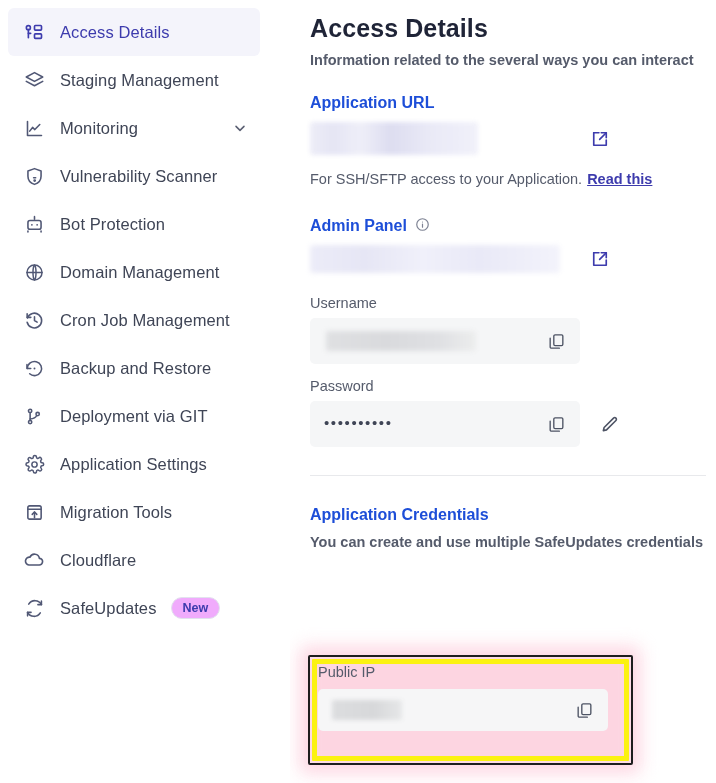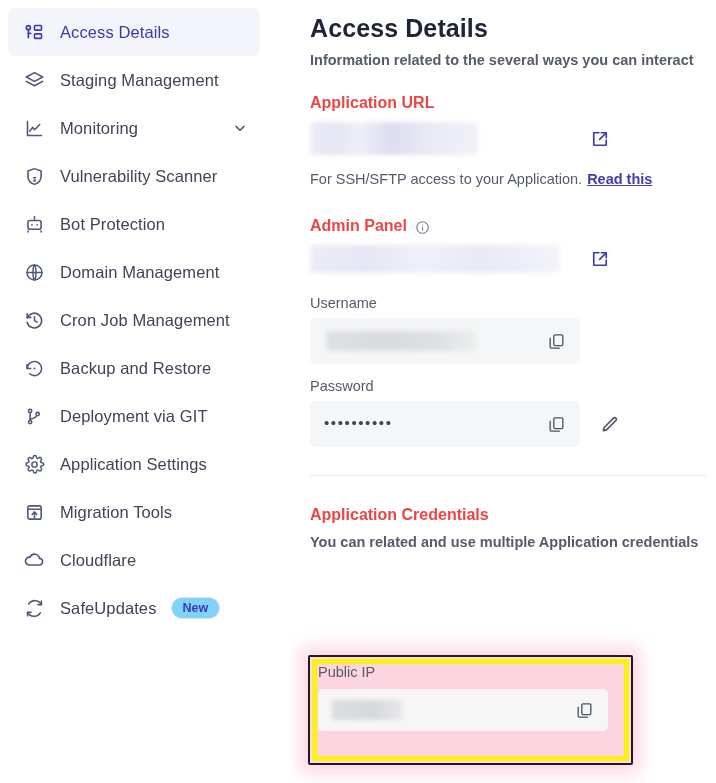--- a/index.html
+++ b/index.html
@@ -57,21 +57,21 @@
   }
   .chev {
     margin-left: auto;
     color: #5b6073;
     display: flex; align-items: center;
   }
   .badge-new {
     margin-left: 14px;
     border: 1px solid #e2e2ee;
     border-radius: 20px;
-    background: #7dd3fc;
+    background: #f0abfc;
     color: #3d3bad;
     font-size: 12.5px;
     font-weight: bold;
     padding: 4px 11px;
     line-height: 1;
   }
 
   
   .main {
     flex: 1 1 auto;
@@ -89,23 +89,23 @@
   .page-sub {
     font-size: 14.5px;
     color: #555b6b;
     white-space: nowrap;
     margin-bottom: 26px;
     font-weight: bold;
   }
   .sec-title {
     font-size: 16px;
     font-weight: bold;
-    color: #ef4444;
-    display: flex;
-    align-items: flex-end;
+    color: #1d4ed8;
+    display: flex;
+    align-items: flex-start;
     gap: 8px;
     margin-bottom: 10px;
   }
   .info-ico { color: #7d8293; display: flex; }
 
   
   .redact-url {
     height: 33px;
     width: 168px;
     border-radius: 3px;
@@ -501,21 +501,21 @@
           <path d="M17.1 3.9a2.1 2.1 0 0 1 3 3L8.2 18.8l-4 1 1-4z"></path>
         </svg>
       </span>
     </div>
 
     <div class="divider"></div>
 
     <div class="sec-title">
       <span>Application Credentials</span>
     </div>
-    <div class="page-sub" style="margin-bottom:0">You can related and use multiple Application credentials</div>
+    <div class="page-sub" style="margin-bottom:0">You can create and use multiple SafeUpdates credentials</div>
 
     <div class="highlight-wrap">
       <div class="glow"></div>
       <div class="hl-outer">
         <div class="hl-inner"></div>
       </div>
       <div class="hl-content">
         <div class="pubip-label">Public IP</div>
         <div class="pubip-box">
           <div class="redact-ip"></div>

